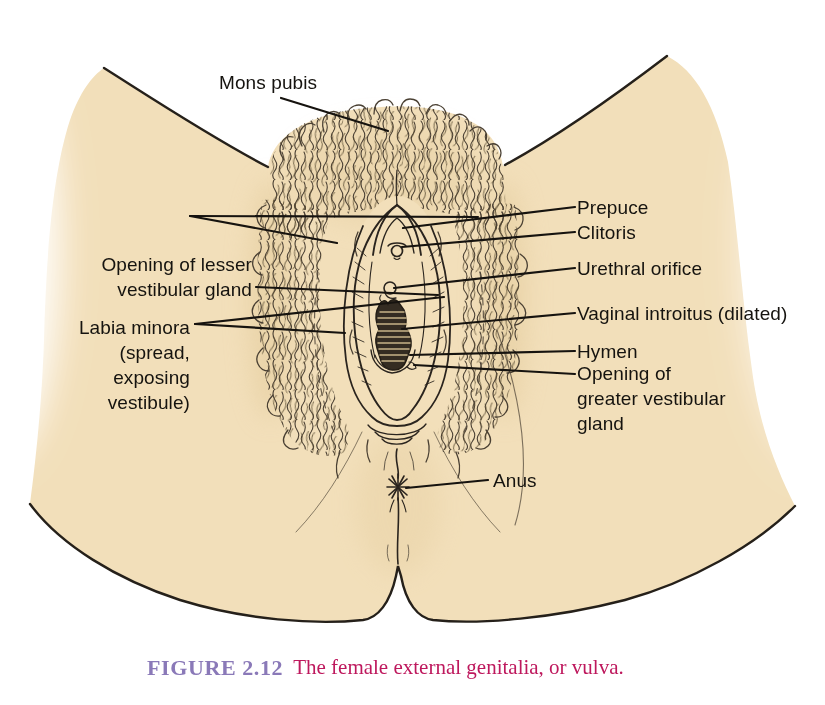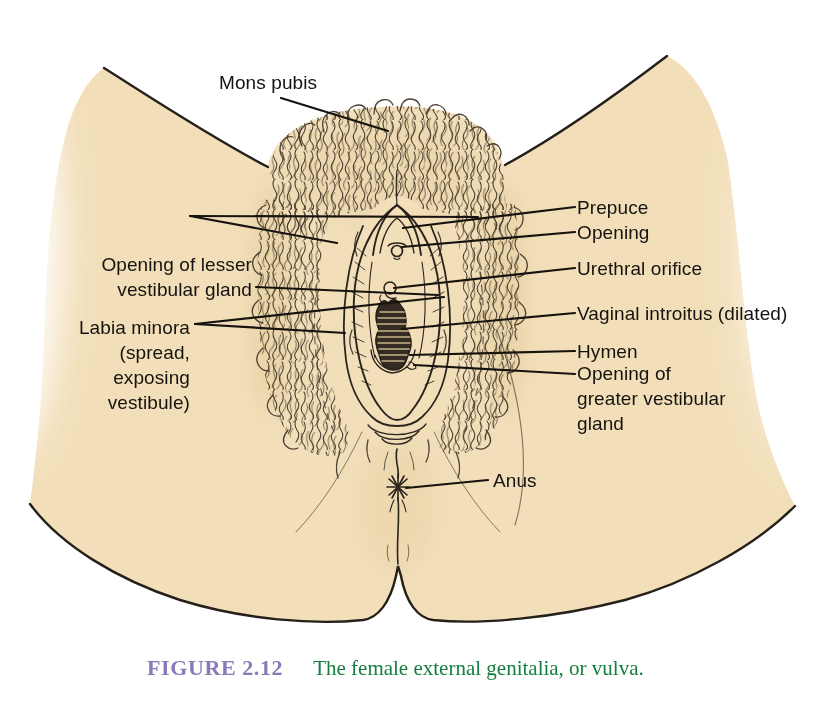--- a/index.html
+++ b/index.html
@@ -22,28 +22,28 @@
   #lbl-labia-minora{left:40px;top:315px;width:150px;}
   #lbl-prepuce{left:577px;top:195px;text-align:right;}
   #lbl-clitoris{left:577px;top:220px;}
   #lbl-urethral{left:577px;top:256px;}
   #lbl-introitus{left:577px;top:301px;}
   #lbl-hymen{left:577px;top:339px;}
   #lbl-greater{left:577px;top:361px;}
   #lbl-anus{left:493px;top:468px;}
   .caption{
     position:absolute;left:147px;top:655px;
-    display:flex;align-items:flex-end;gap:30px;
+    display:flex;align-items:flex-start;gap:10px;
     font-family:"Liberation Serif",serif;
   }
   .caption .fig-num{
     color:#8a79b8;font-size:22px;font-weight:600;letter-spacing:.6px;
   }
   .caption .fig-text{
-    color:#15803d;font-size:21px;
+    color:#be185d;font-size:21px;
   }
 </style>
 </head>
 <body>
 
 <div class="stage">
 
   <svg width="825" height="705" viewBox="0 0 825 705" xmlns="http://www.w3.org/2000/svg">
     <defs>
       <filter id="b12" x="-60%" y="-60%" width="220%" height="220%">
@@ -272,21 +272,21 @@
   </svg>
 
   <div class="lbl" id="lbl-mons">Mons pubis</div>
   <div class="lbl ra" id="lbl-lesser">Opening of lesser
 vestibular gland</div>
   <div class="lbl ra" id="lbl-labia-minora">Labia minora
 (spread,
 exposing
 vestibule)</div>
   <div class="lbl" id="lbl-prepuce">Prepuce</div>
-  <div class="lbl" id="lbl-clitoris">Opening</div>
+  <div class="lbl" id="lbl-clitoris">Clitoris</div>
   <div class="lbl" id="lbl-urethral">Urethral orifice</div>
   <div class="lbl" id="lbl-introitus">Vaginal introitus (dilated)</div>
   <div class="lbl" id="lbl-hymen">Hymen</div>
   <div class="lbl" id="lbl-greater">Opening of
 greater vestibular
 gland</div>
   <div class="lbl" id="lbl-anus">Anus</div>
 
   <div class="caption">
     <span class="fig-num">FIGURE 2.12</span>

